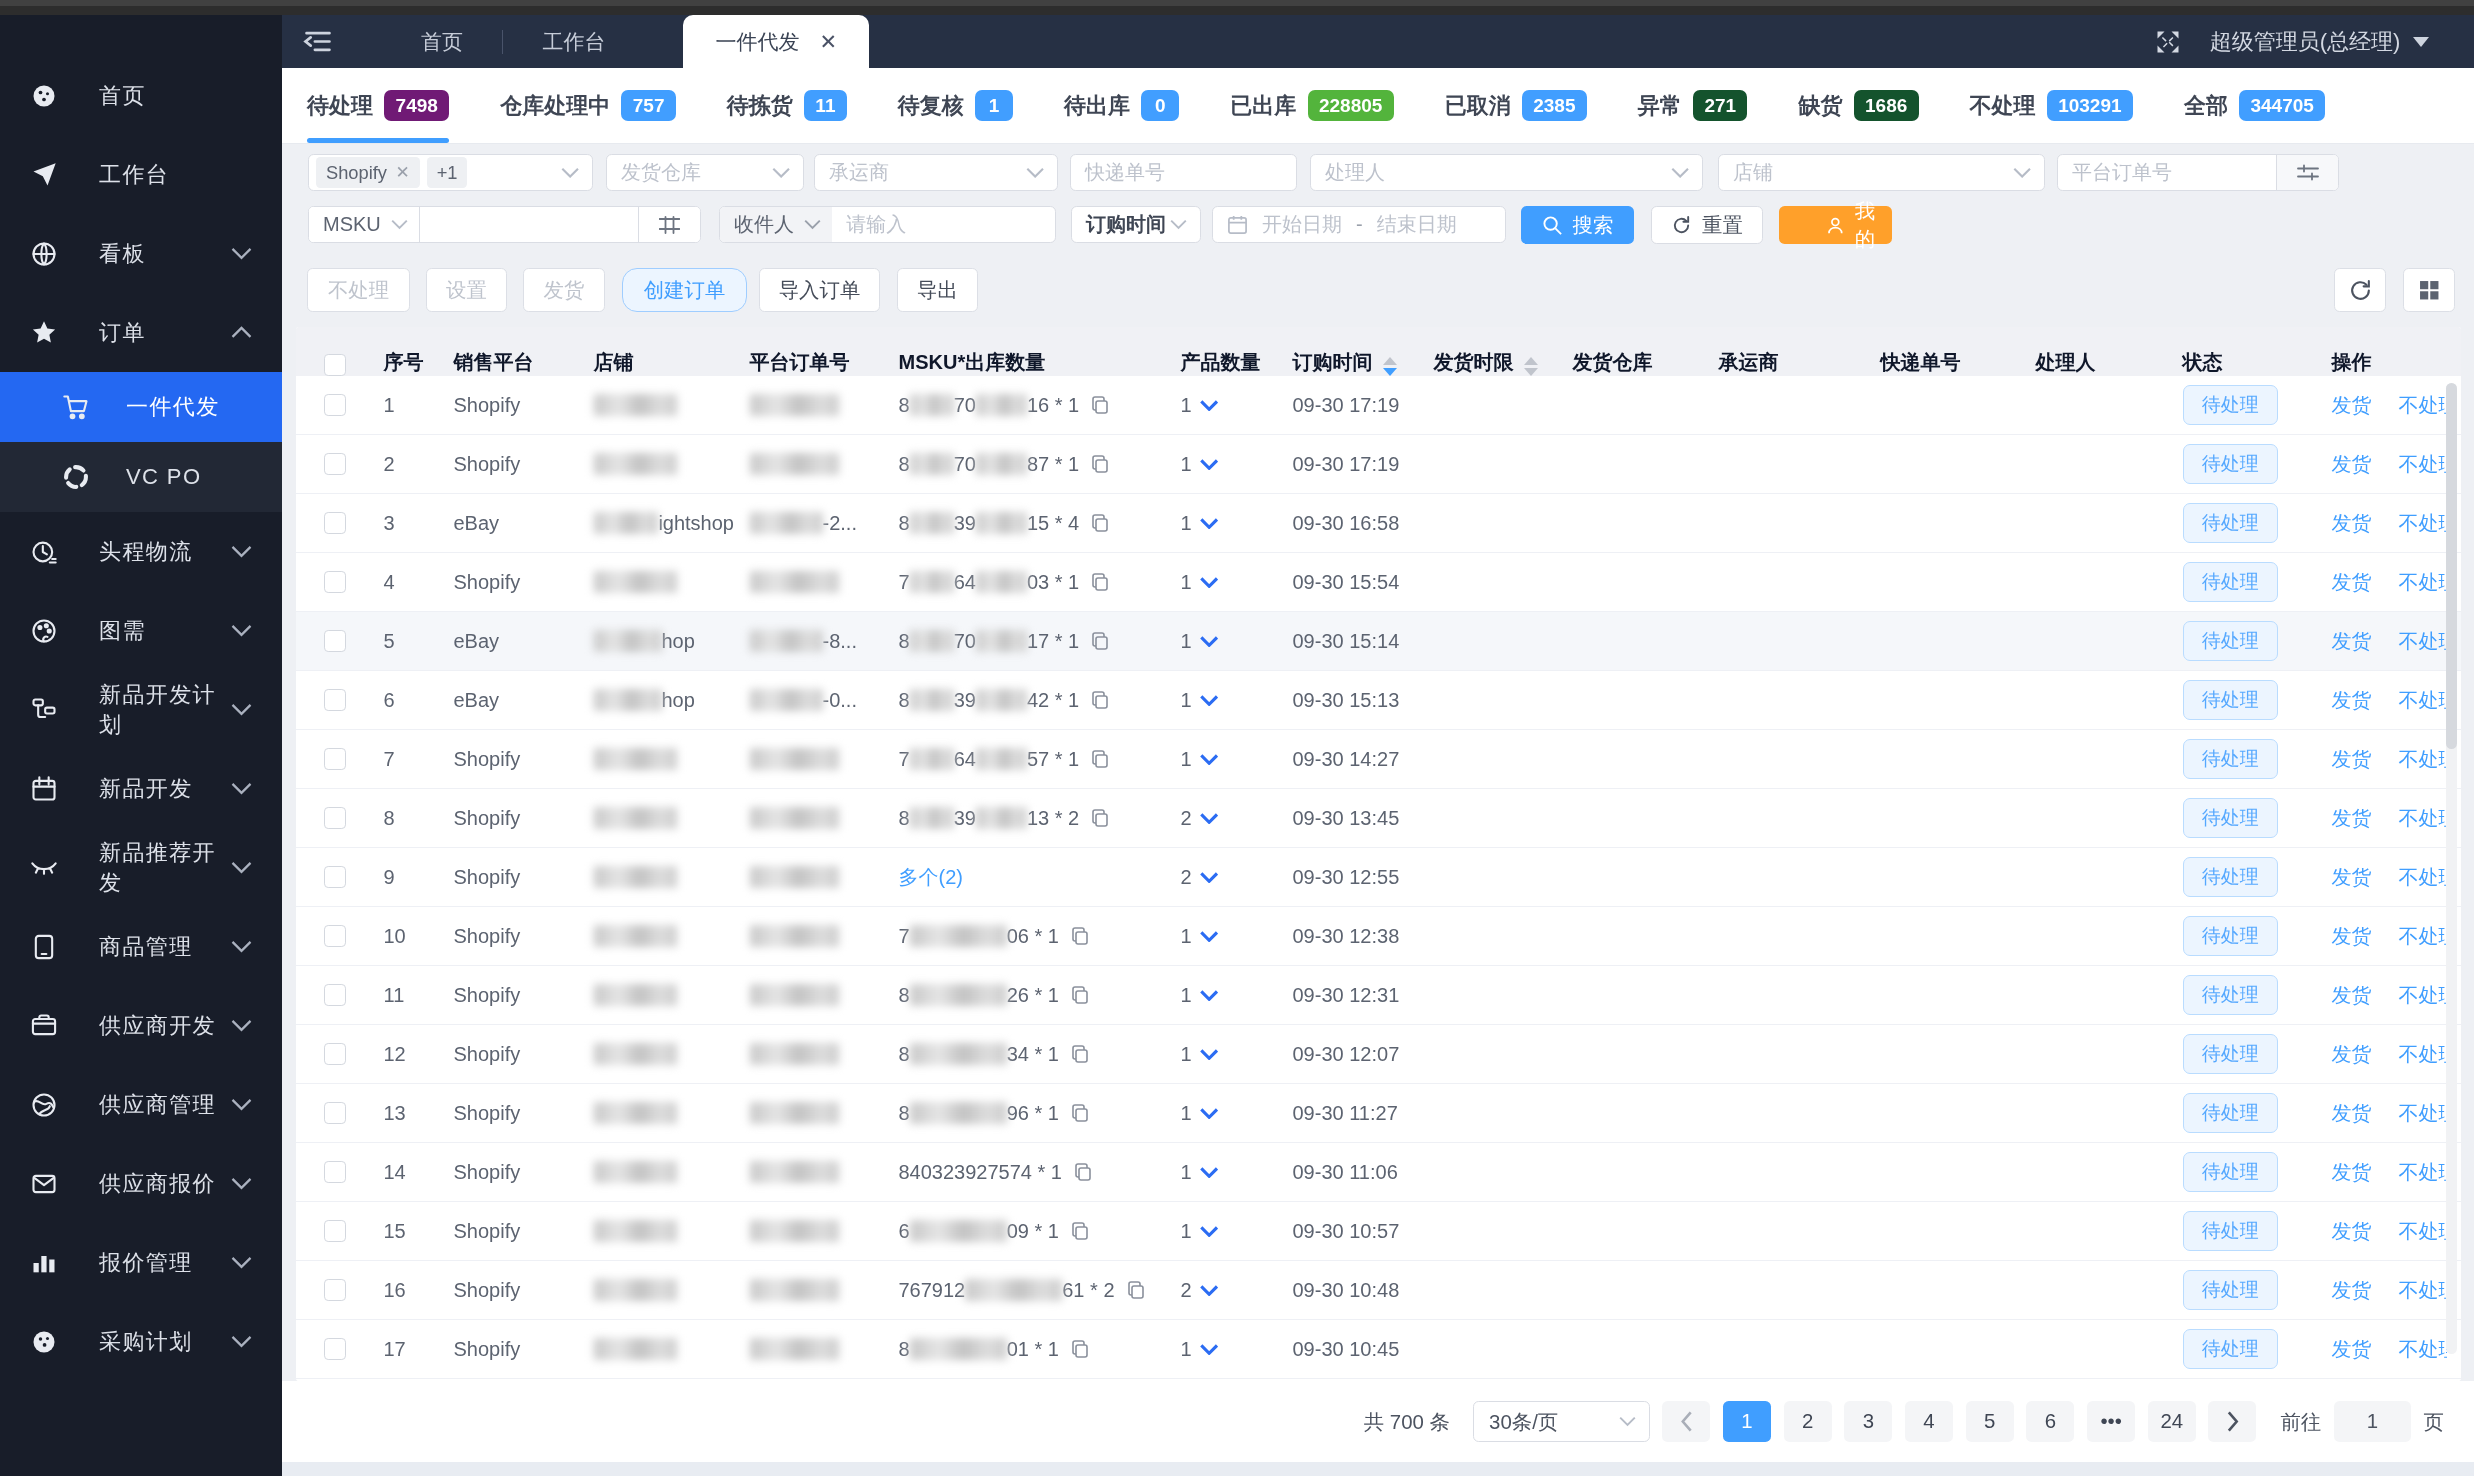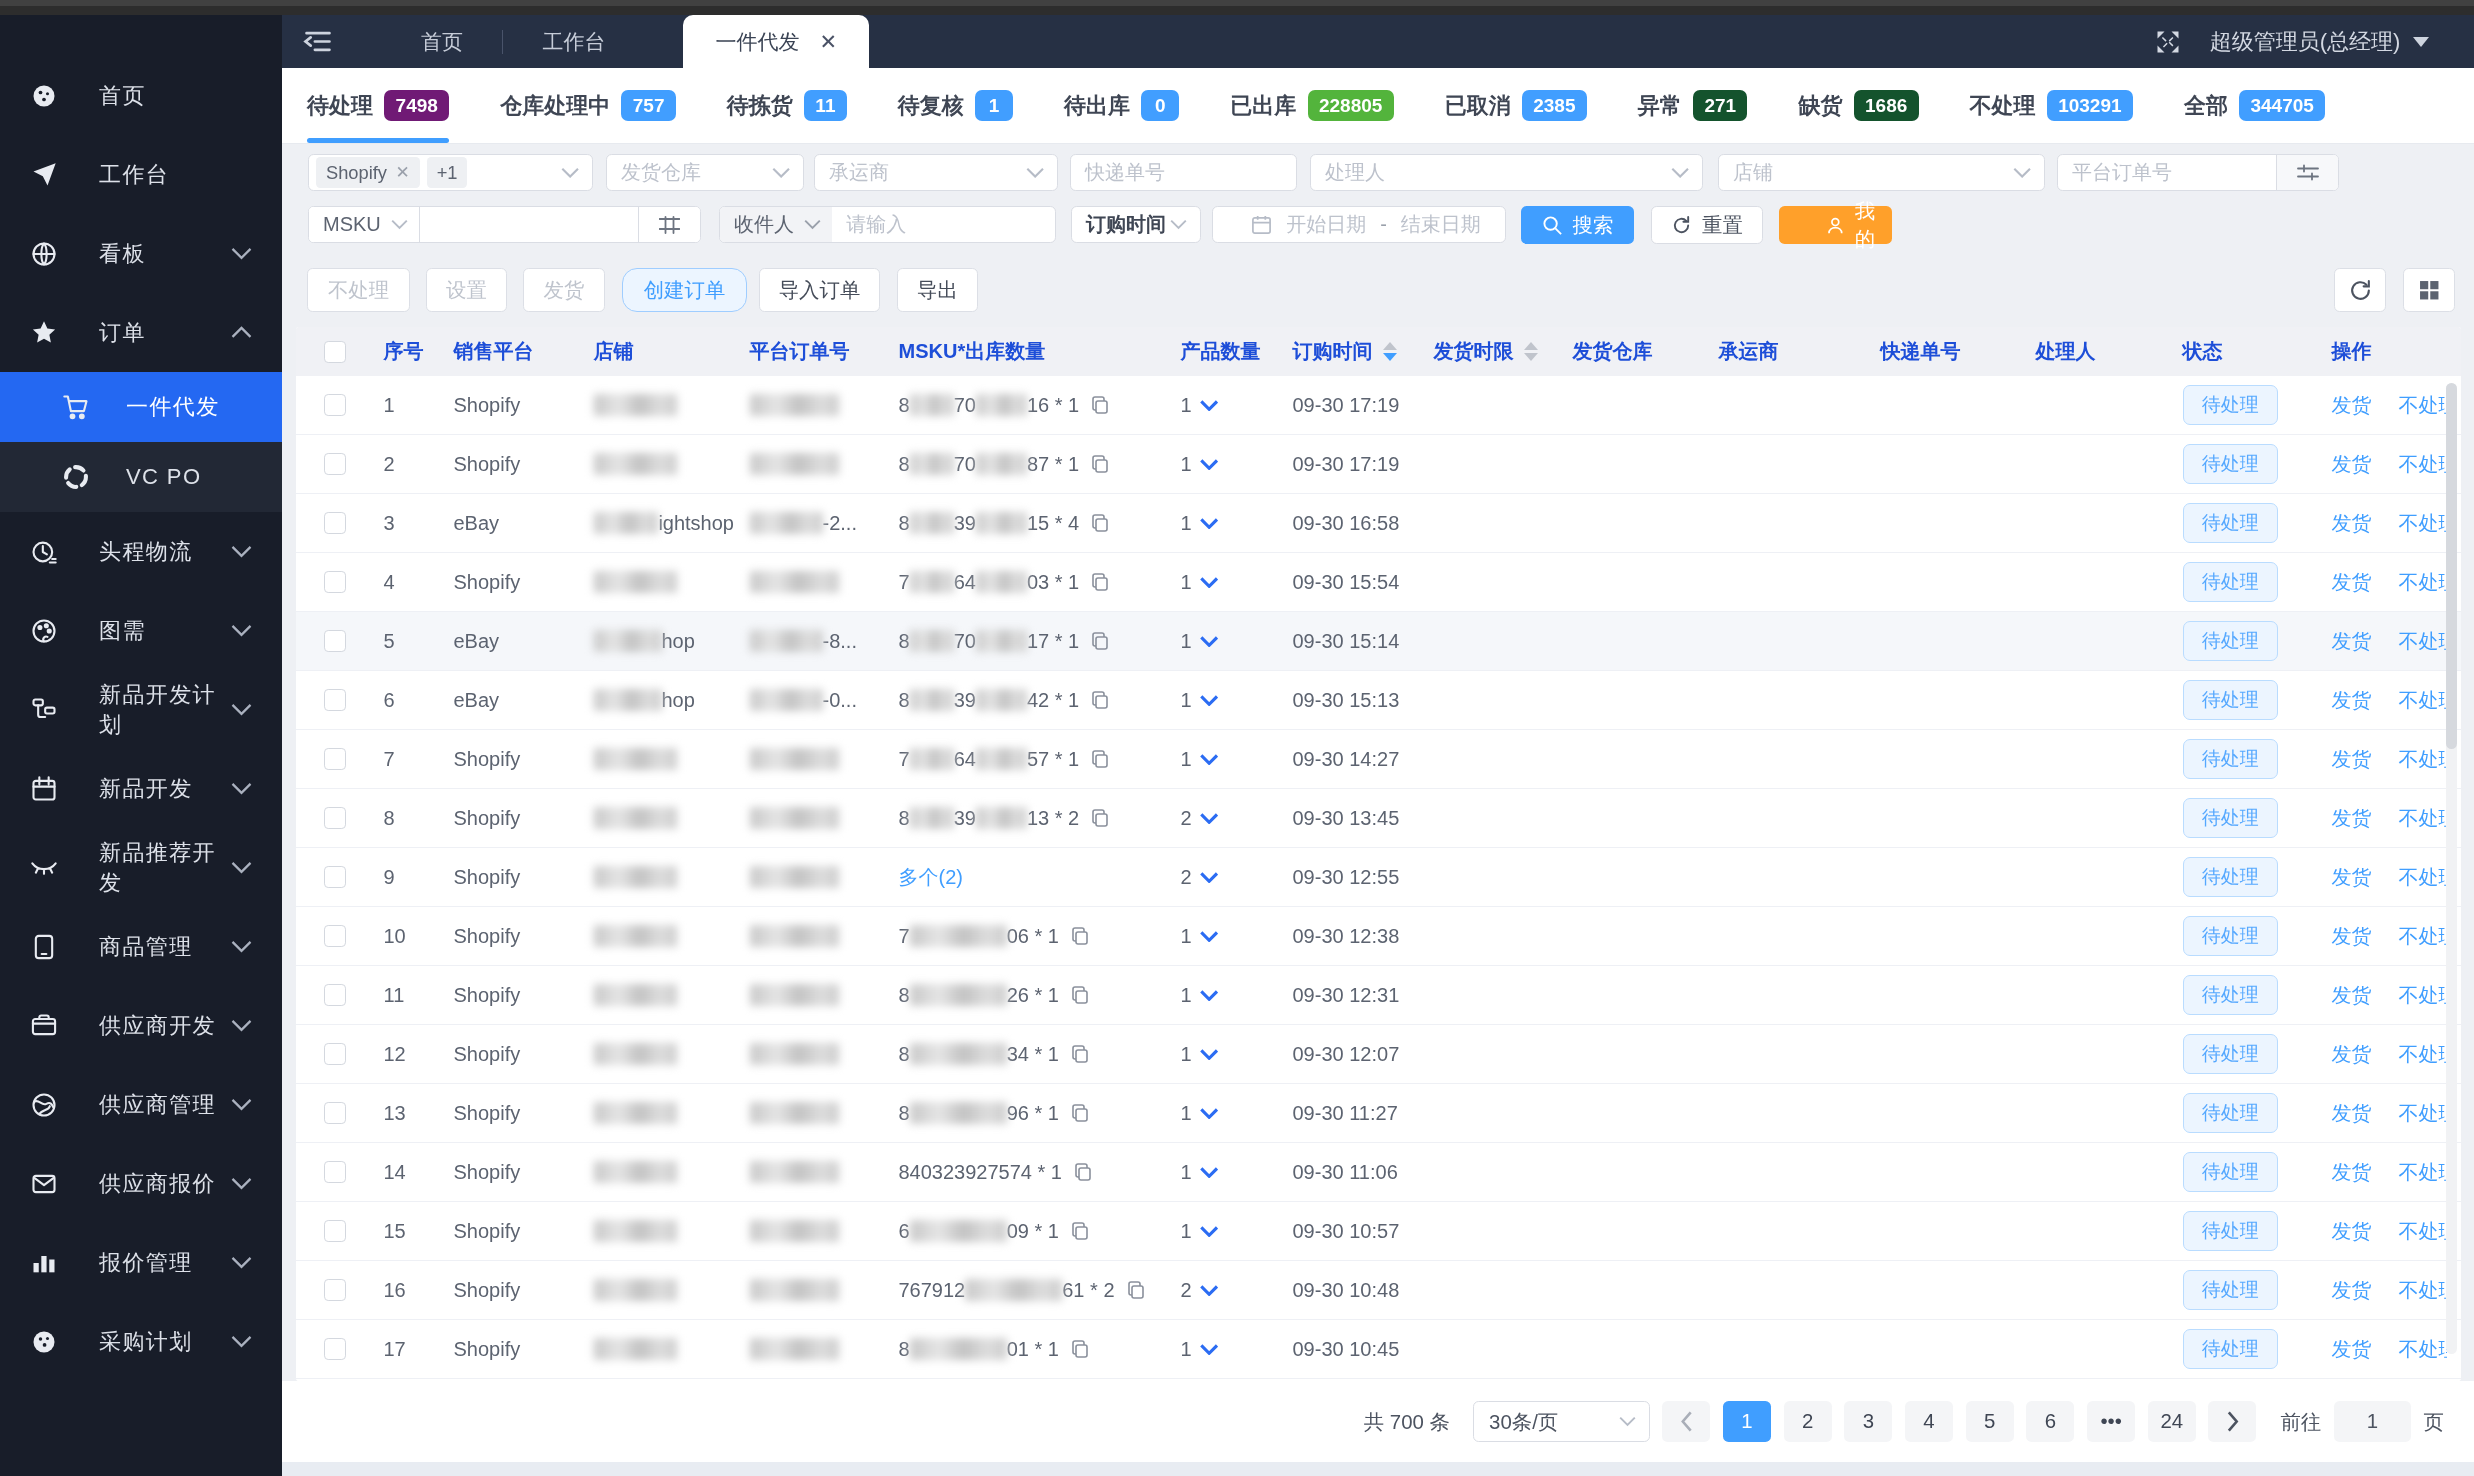--- a/index.html
+++ b/index.html
@@ -63,21 +63,21 @@
   
   .a-btn { position:absolute; top:200px; height:44px; background:#ffffff; border:1.4px solid #dcdfe6; border-radius:5.6px; display:flex; align-items:center; justify-content:center; font-size:20.4px; color:#454c59; cursor:pointer; }
   .a-btn.disabled { color:#bfc4cd; cursor:not-allowed; }
   .a-btn.outline-primary { color:#409eff; border-color:#9fcdff; background:#ecf5ff; }
   .a-icon-btn { position:absolute; top:200px; width:52px; height:44px; background:#fff; border:1.4px solid #dcdfe6; border-radius:5.6px; display:flex; align-items:center; justify-content:center; color:#4c5360; cursor:pointer; }
 
   
   .table-wrap { position:absolute; left:14px; top:259px; width:2165px; height:1054px; background:#ffffff; border-radius:2.8px; overflow:hidden; }
   .t-grid { display:grid; grid-template-columns:72px 70px 140px 156px 149px 282px 112px 141px 139px 146px 162px 155px 147px 149px 131px; }
   .t-head { background:#f0f1f5; height:49px; }
-  .t-head .t-cell { font-weight:bold; color:#1d4ed8; font-size:20px; display:flex; align-items:center; padding-left:15.5px; }
+  .t-head .t-cell { font-weight:bold; color:#0f172a; font-size:20px; display:flex; align-items:flex-end; padding-left:15.5px; }
   .t-row { height:59px; border-bottom:1.4px solid #eef0f5; background:#fff; }
   .t-row.shaded { background:#f5f7fa; }
   .t-cell { display:flex; align-items:center; padding-left:15.5px; font-size:20px; color:#5c6370; overflow:hidden; white-space:nowrap; }
   .t-cell.cb-cell { padding-left:27.5px; }
   .checkbox { width:22px; height:22px; border:1.4px solid #d4d8df; border-radius:4.2px; background:#fff; cursor:pointer; }
   .sorters { display:flex; flex-direction:column; gap:3.5px; margin-left:10px; }
   .car-up { width:0;height:0;border-left:7px solid transparent;border-right:7px solid transparent;border-bottom:8.4px solid #c0c4cc; }
   .car-dn { width:0;height:0;border-left:7px solid transparent;border-right:7px solid transparent;border-top:8.4px solid #c0c4cc; }
   .car-dn.on { border-top-color:#409eff; }
   .blur { height:22.5px; background:linear-gradient(90deg,#c7c7c7,#e6e6e6 30%,#c2c2c2 55%,#dedede 80%,#cccccc); filter:blur(4.2px); border-radius:2.1px; display:inline-block; }
@@ -503,21 +503,21 @@
       <span class="ph">请输入</span>
     </div>
     <div class="fbox" style="left:789px;width:130px;">
       <span class="ph" style="color:#3f4654;font-weight:bold;">订购时间</span>
       <span class="chev">
           <svg width="17" height="10.6" viewBox="0 0 14 8" fill="none" stroke="currentColor" stroke-width="1.6">
             <path d="M1 1l6 6 6-6"></path>
           </svg>
         </span>
     </div>
-    <div class="fbox" style="left:930px;width:294px;gap:14px;justify-content:center;">
+    <div class="fbox" style="left:930px;width:294px;gap:14px;">
       <span style="margin-left:14px;color:#b6bcc7;">
         <svg width="21" height="21" viewBox="0 0 22 22" fill="none" stroke="currentColor" stroke-width="1.8">
             <rect x="2" y="4" width="18" height="16" rx="2"></rect>
             <path d="M2 9h18M7 2v4M15 2v4"></path>
           </svg>
       </span>
       <span>开始日期</span>
       <span style="color:#9aa0ab;">-</span>
       <span>结束日期</span>
     </div>

